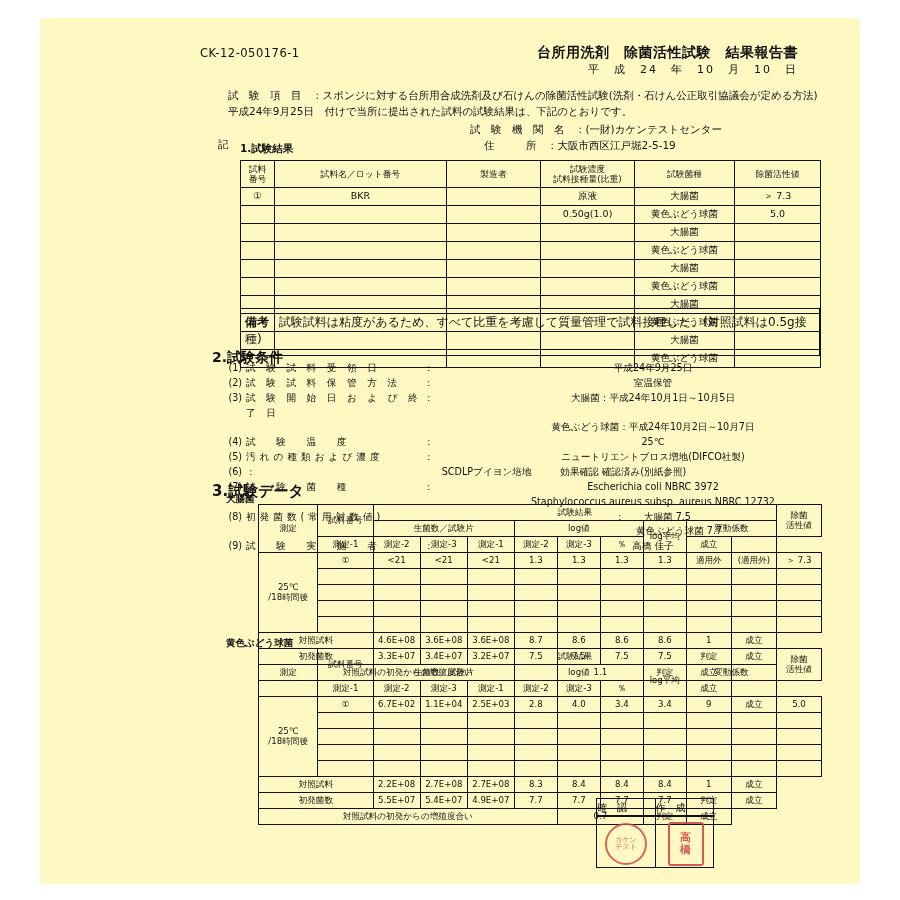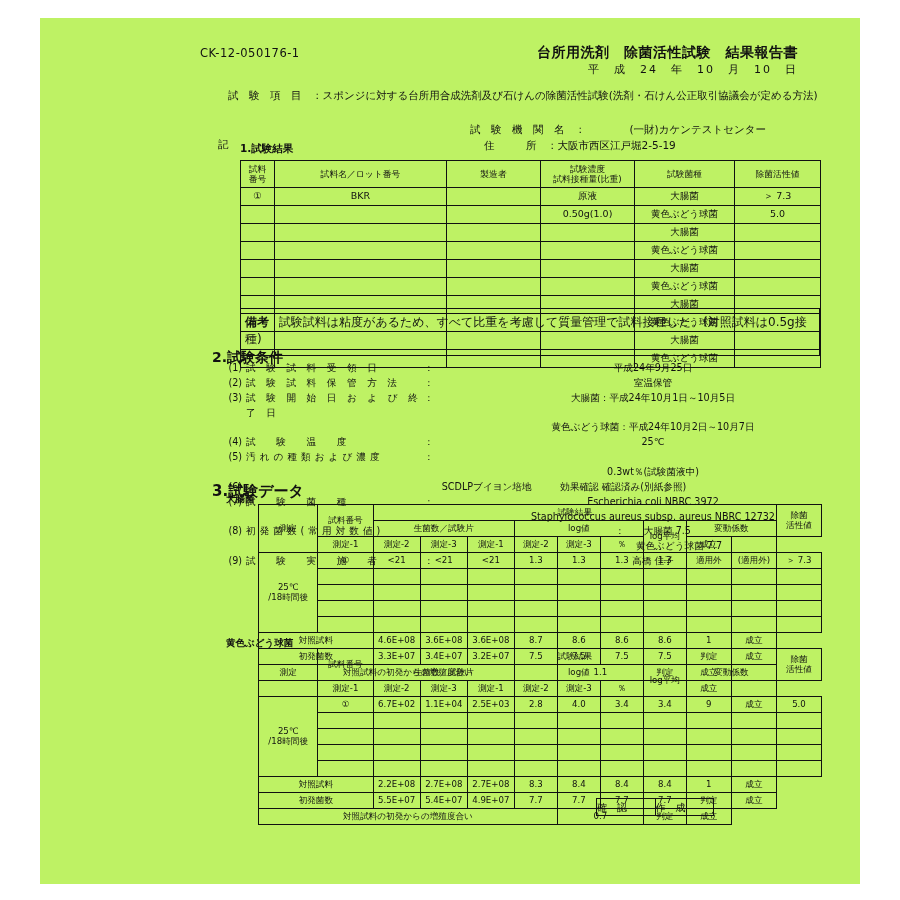--- a/index.html
+++ b/index.html
@@ -12,21 +12,21 @@
     overflow:hidden;
   }
   .page{
     position:absolute;
     left:0;top:0;width:900px;height:900px;
     box-sizing:border-box;
   }
   .sheet{
     position:absolute;
     left:40px;top:18px;width:820px;height:866px;
-    background:#bef264;
+    background:#fef9c3;
     border:0;
   }
   .doc-code{
     position:absolute;left:160px;top:28px;
     font-size:11.5px;letter-spacing:.5px;
   }
   .hdr-title{
     position:absolute;right:62px;top:26px;
     font-size:14px;font-weight:bold;letter-spacing:.5px;
     text-align:right;
@@ -158,24 +158,25 @@
 
 <div class="page">
   <div class="sheet">
 
     <div class="doc-code">CK-12-050176-1</div>
     <div class="hdr-title">台所用洗剤　除菌活性試験　結果報告書</div>
     <div class="hdr-date">平　成　24　年　10　月　10　日</div>
 
     <div class="sec1">
       <div class="l1">試　験　項　目　：スポンジに対する台所用合成洗剤及び石けんの除菌活性試験(洗剤・石けん公正取引協議会が定める方法)</div>
+      <div class="l2">平成24年9月25日　付けで当所に提出された試料の試験結果は、下記のとおりです。</div>
     </div>
 
     <div class="sec1-center">
-      <div style="display:flex;gap:44px;">
+      <div style="display:flex;">
         <span>試　験　機　関　名　：</span>
         <span>(一財)カケンテストセンター</span>
       </div>
       <div style="display:flex;padding-left:14px;">
         <span>住　　　所　：</span>
         <span>大阪市西区江戸堀2-5-19</span>
       </div>
     </div>
 
     <div class="ki">記</div>
@@ -323,26 +324,21 @@
       <div class="row">
         <span class="no">(4)</span>
         <span class="key">試　　験　　温　　度</span>
         <span class="colon">：</span>
         <span class="val">25℃</span>
       </div>
       <div class="row">
         <span class="no">(5)</span>
         <span class="key">汚 れ の 種 類 お よ び 濃 度</span>
         <span class="colon">：</span>
-      </div>
-      <div class="row">
-        <span class="no"></span>
-        <span class="key"></span>
-        <span class="colon"></span>
-        <span class="val">0.3wt％(試験菌液中)</span>
+        <span class="val">ニュートリエントブロス増地(DIFCO社製)</span>
       </div>
       <div class="row">
         <span class="no">(6)</span>
         <span class="colon">：</span>
         <span class="val">SCDLPブイヨン培地　　　効果確認 確認済み(別紙参照)</span>
       </div>
       <div class="row">
         <span class="no">(7)</span>
         <span class="key">試　　験　　菌　　種</span>
         <span class="colon">：</span>
@@ -675,15 +671,26 @@
           <td class="nb"></td>
           <td class="nb"></td>
         </tr>
       </tbody>
     </table>
 
     <div class="stamp-box">
       <div>確　認</div>
       <div>作　成</div>
     </div>
+    <div class="stamp-box2">
+      <div class="cell">
+        <div class="seal-round">カケン<br>テスト</div>
+      </div>
+      <div class="cell">
+        <div class="seal-sq">
+            <span>高</span>
+            <span>橋</span>
+          </div>
+      </div>
+    </div>
 
   </div>
 </div>
 
 </body></html>

